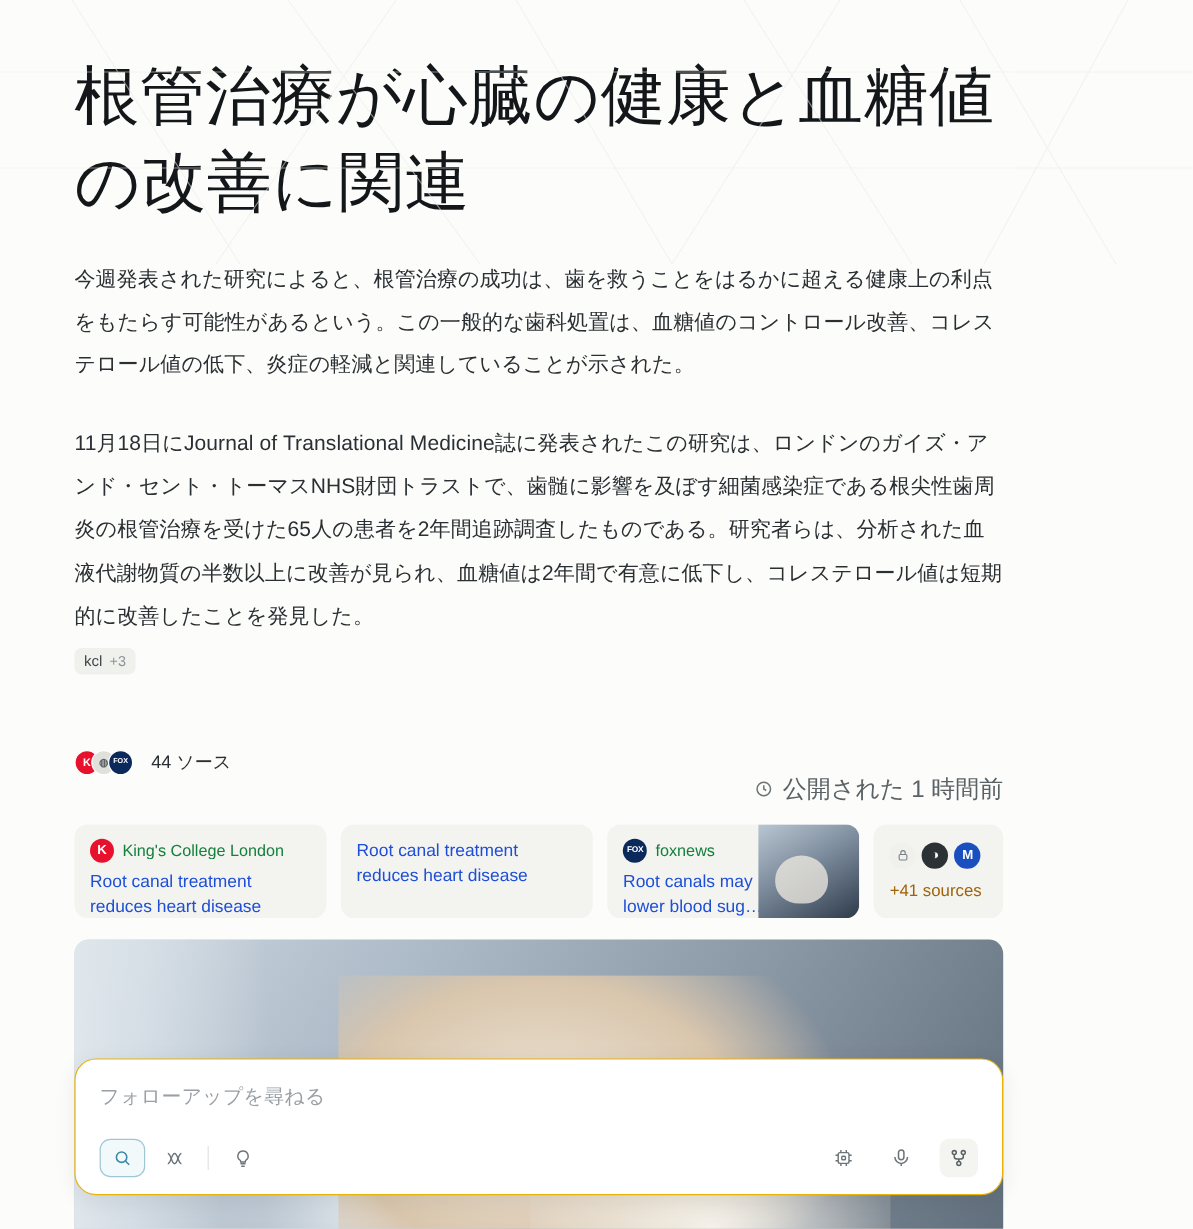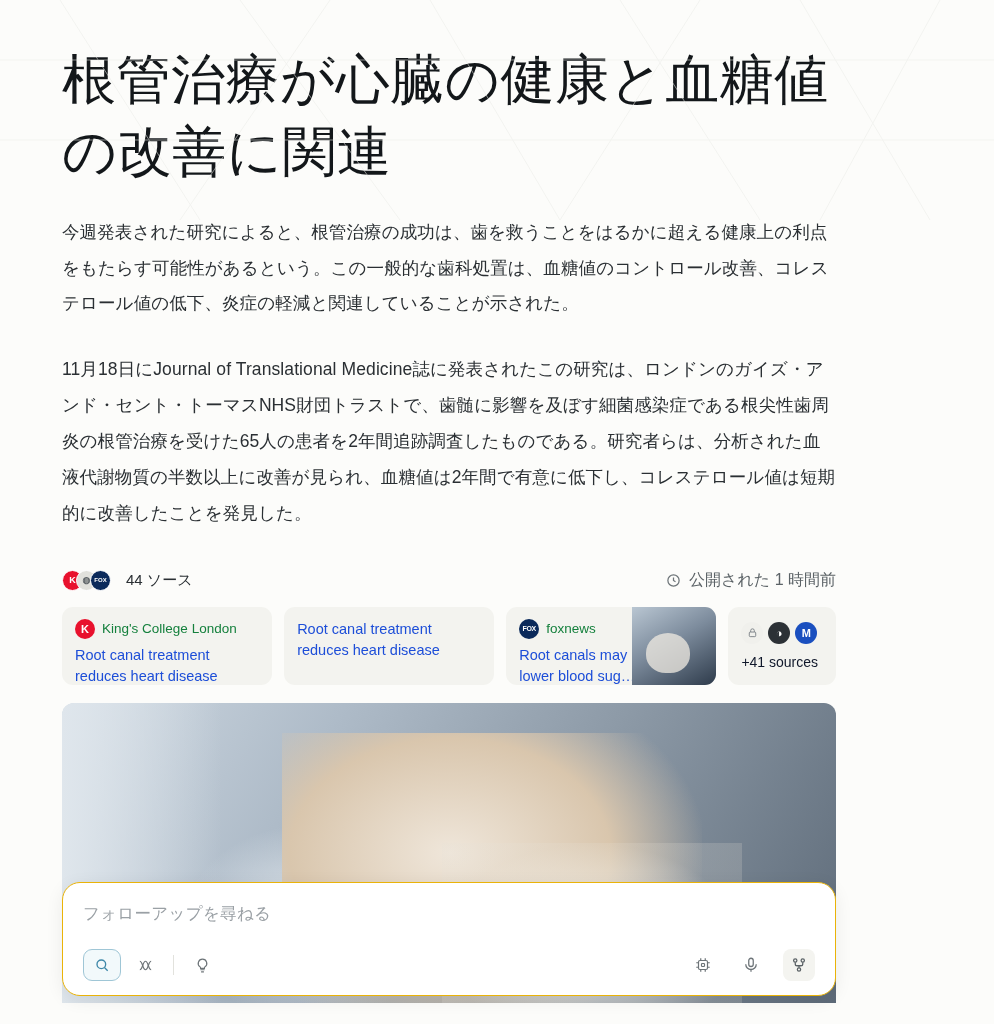--- a/index.html
+++ b/index.html
@@ -97,22 +97,23 @@
   }
   .sources-count {
     font-size: 15px;
     color: #2a2f33;
     margin-left: 12px;
   }
   .published {
     display: flex;
     align-items: center;
     gap: 8px;
-    font-size: 16px;
+    font-size: 20px;
     color: #5b6266;
+    margin-top: 44px;
   }
 
   
   .cards {
     margin-top: 16px;
     display: flex;
     gap: 12px;
   }
   .card {
     background: #f3f3ef;
@@ -169,21 +170,21 @@
     align-items: center;
     gap: 5px;
     margin-bottom: 10px;
   }
   .more-icons .mi {
     width: 22px; height: 22px;
     border-radius: 50%;
     display: flex; align-items: center; justify-content: center;
     font-size: 11px; font-weight: bold; color: #fff;
   }
-  .more-label { font-size: 14px; color: #0f172a; }
+  .more-label { font-size: 14px; color: #a16207; }
 
   
   .fi {
     width: 20px; height: 20px;
     border-radius: 50%;
     display: flex; align-items: center; justify-content: center;
     font-size: 11px; font-weight: bold; color: #fff;
     flex: none;
   }
   .fi-kcl { background: #e8112d; }
@@ -289,20 +290,26 @@
       <path d="M940 0 L820 220"></path>
     </g>
   </svg>
 
   <h1 class="title">根管治療が心臓の健康と血糖値の改善に関連</h1>
 
   <p class="para">今週発表された研究によると、根管治療の成功は、歯を救うことをはるかに超える健康上の利点をもたらす可能性があるという。この一般的な歯科処置は、血糖値のコントロール改善、コレステロール値の低下、炎症の軽減と関連していることが示された。</p>
 
   <p class="para second">11月18日にJournal of Translational Medicine誌に発表されたこの研究は、ロンドンのガイズ・アンド・セント・トーマスNHS財団トラストで、歯髄に影響を及ぼす細菌感染症である根尖性歯周炎の根管治療を受けた65人の患者を2年間追跡調査したものである。研究者らは、分析された血液代謝物質の半数以上に改善が見られ、血糖値は2年間で有意に低下し、コレステロール値は短期的に改善したことを発見した。</p>
 
+  <div class="cite-row">
+    <span class="cite-chip">
+      <span>kcl</span>
+      <span class="plus">+3</span>
+    </span>
+  </div>
 
   <div class="sources-bar">
     <div class="sources-left">
       <span class="favstack">
         <span class="fav" style="background:#e8112d;">K</span>
         <span class="fav" style="background:#e1e1dc;color:#5c6266;">◍</span>
         <span class="fav" style="background:#0b2a5b;font-size:6px;">FOX</span>
       </span>
       <span class="sources-count">44 ソース</span>
     </div>

